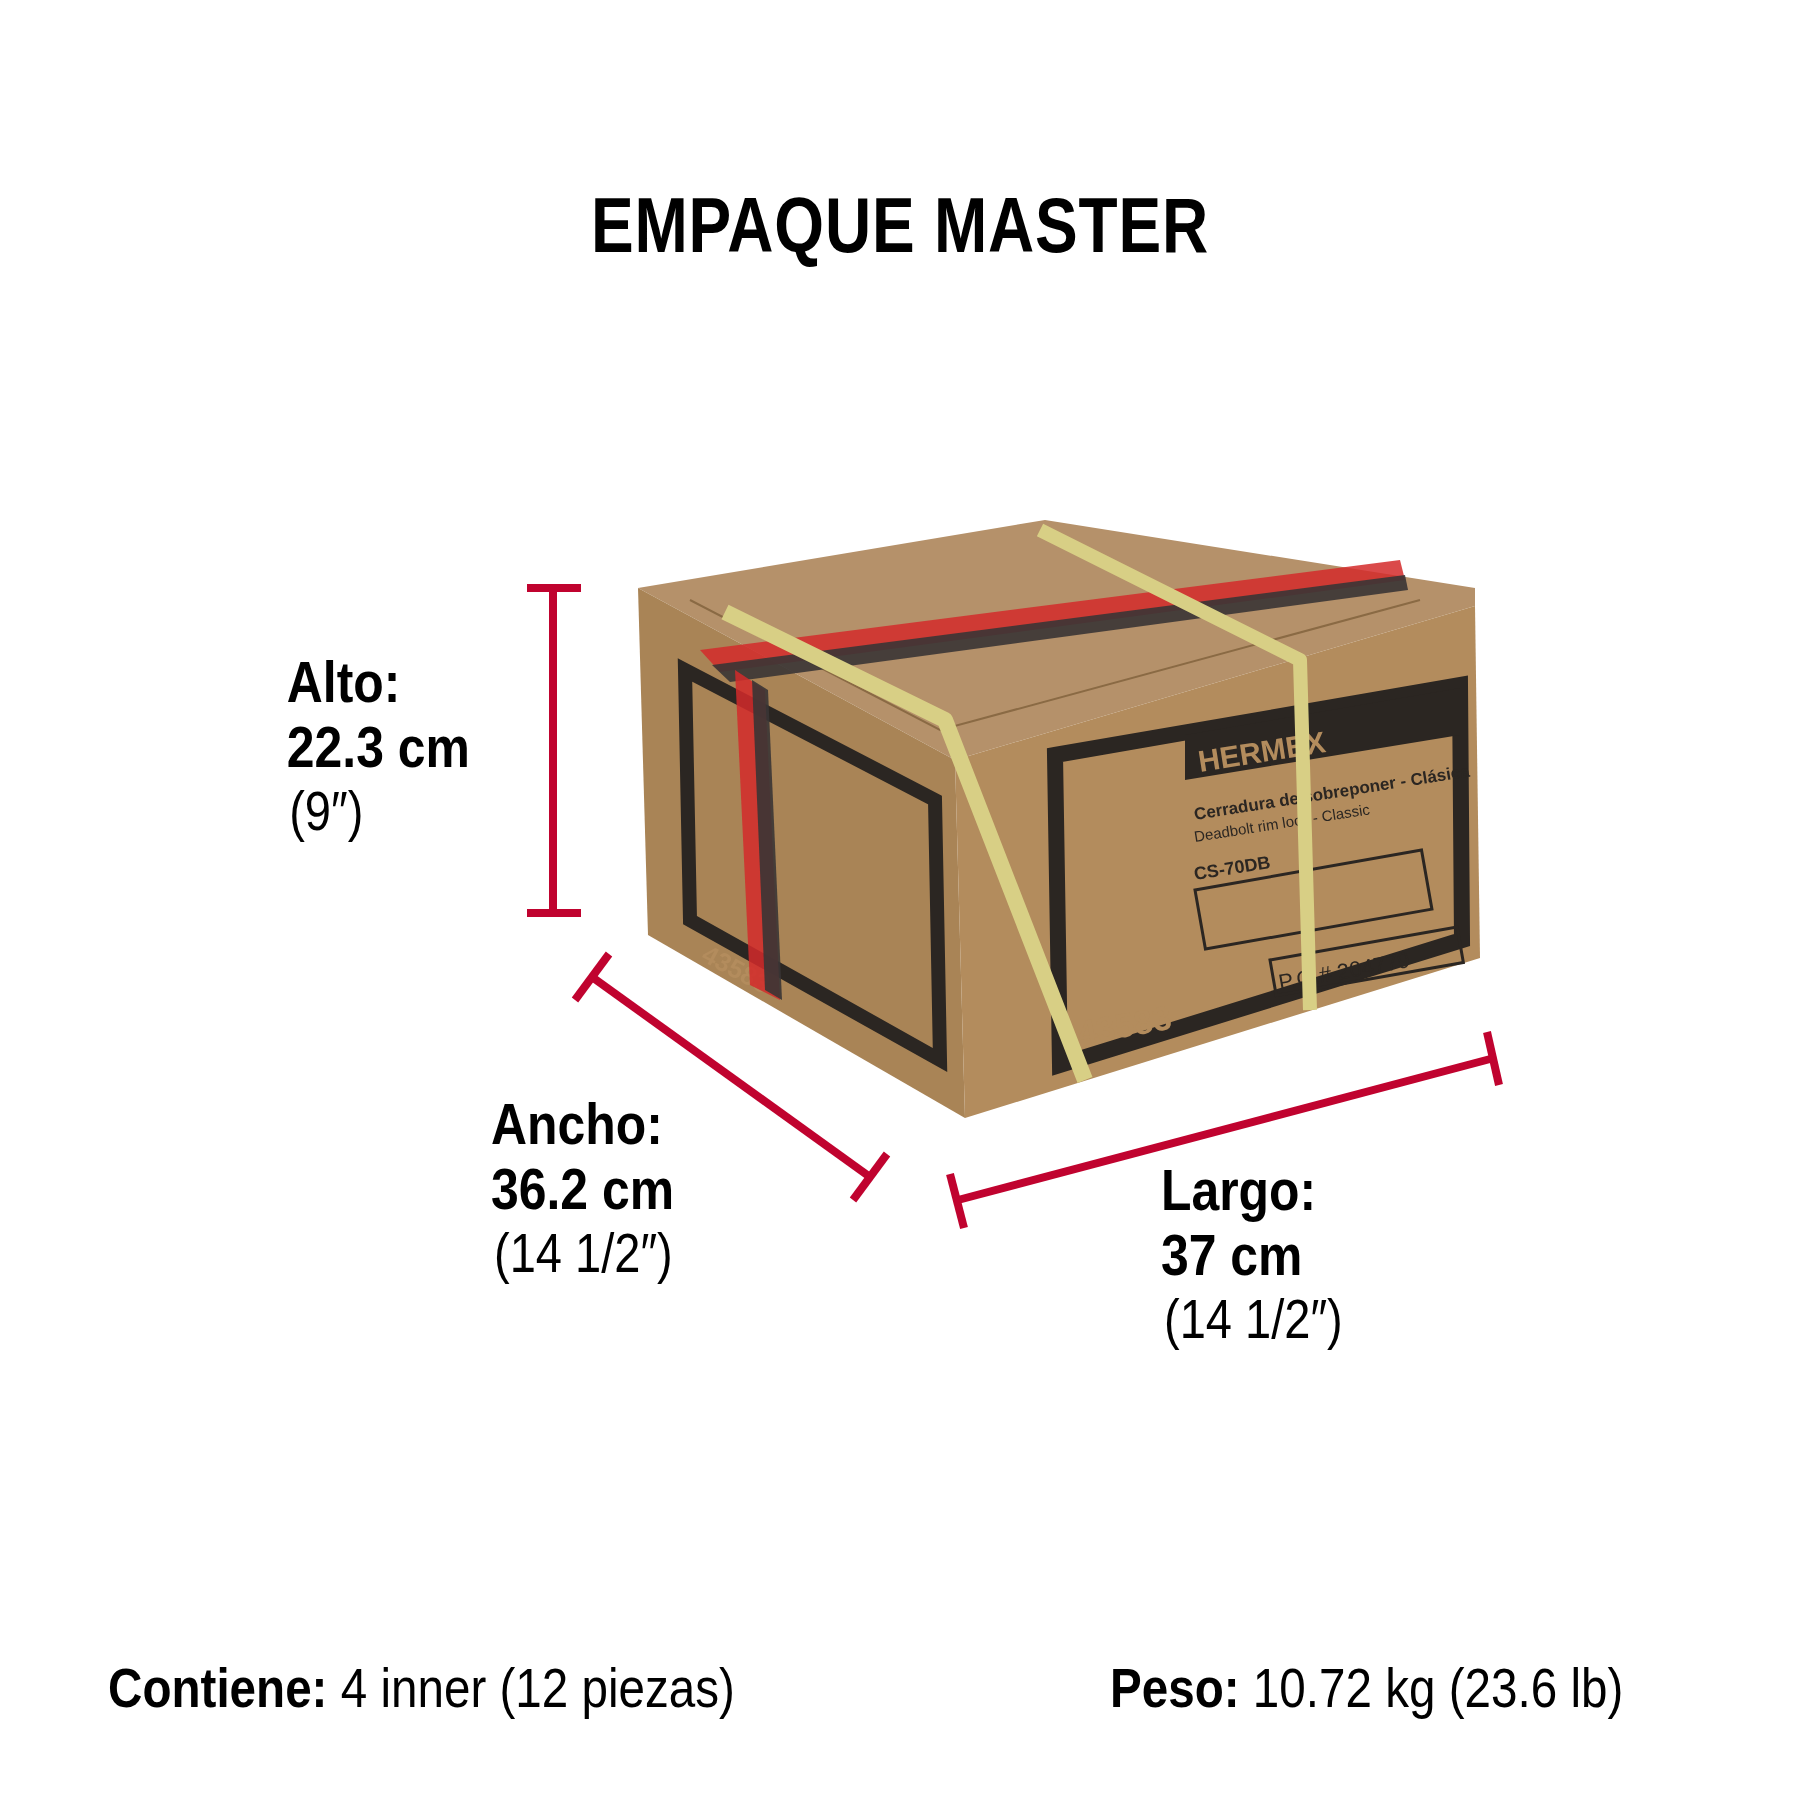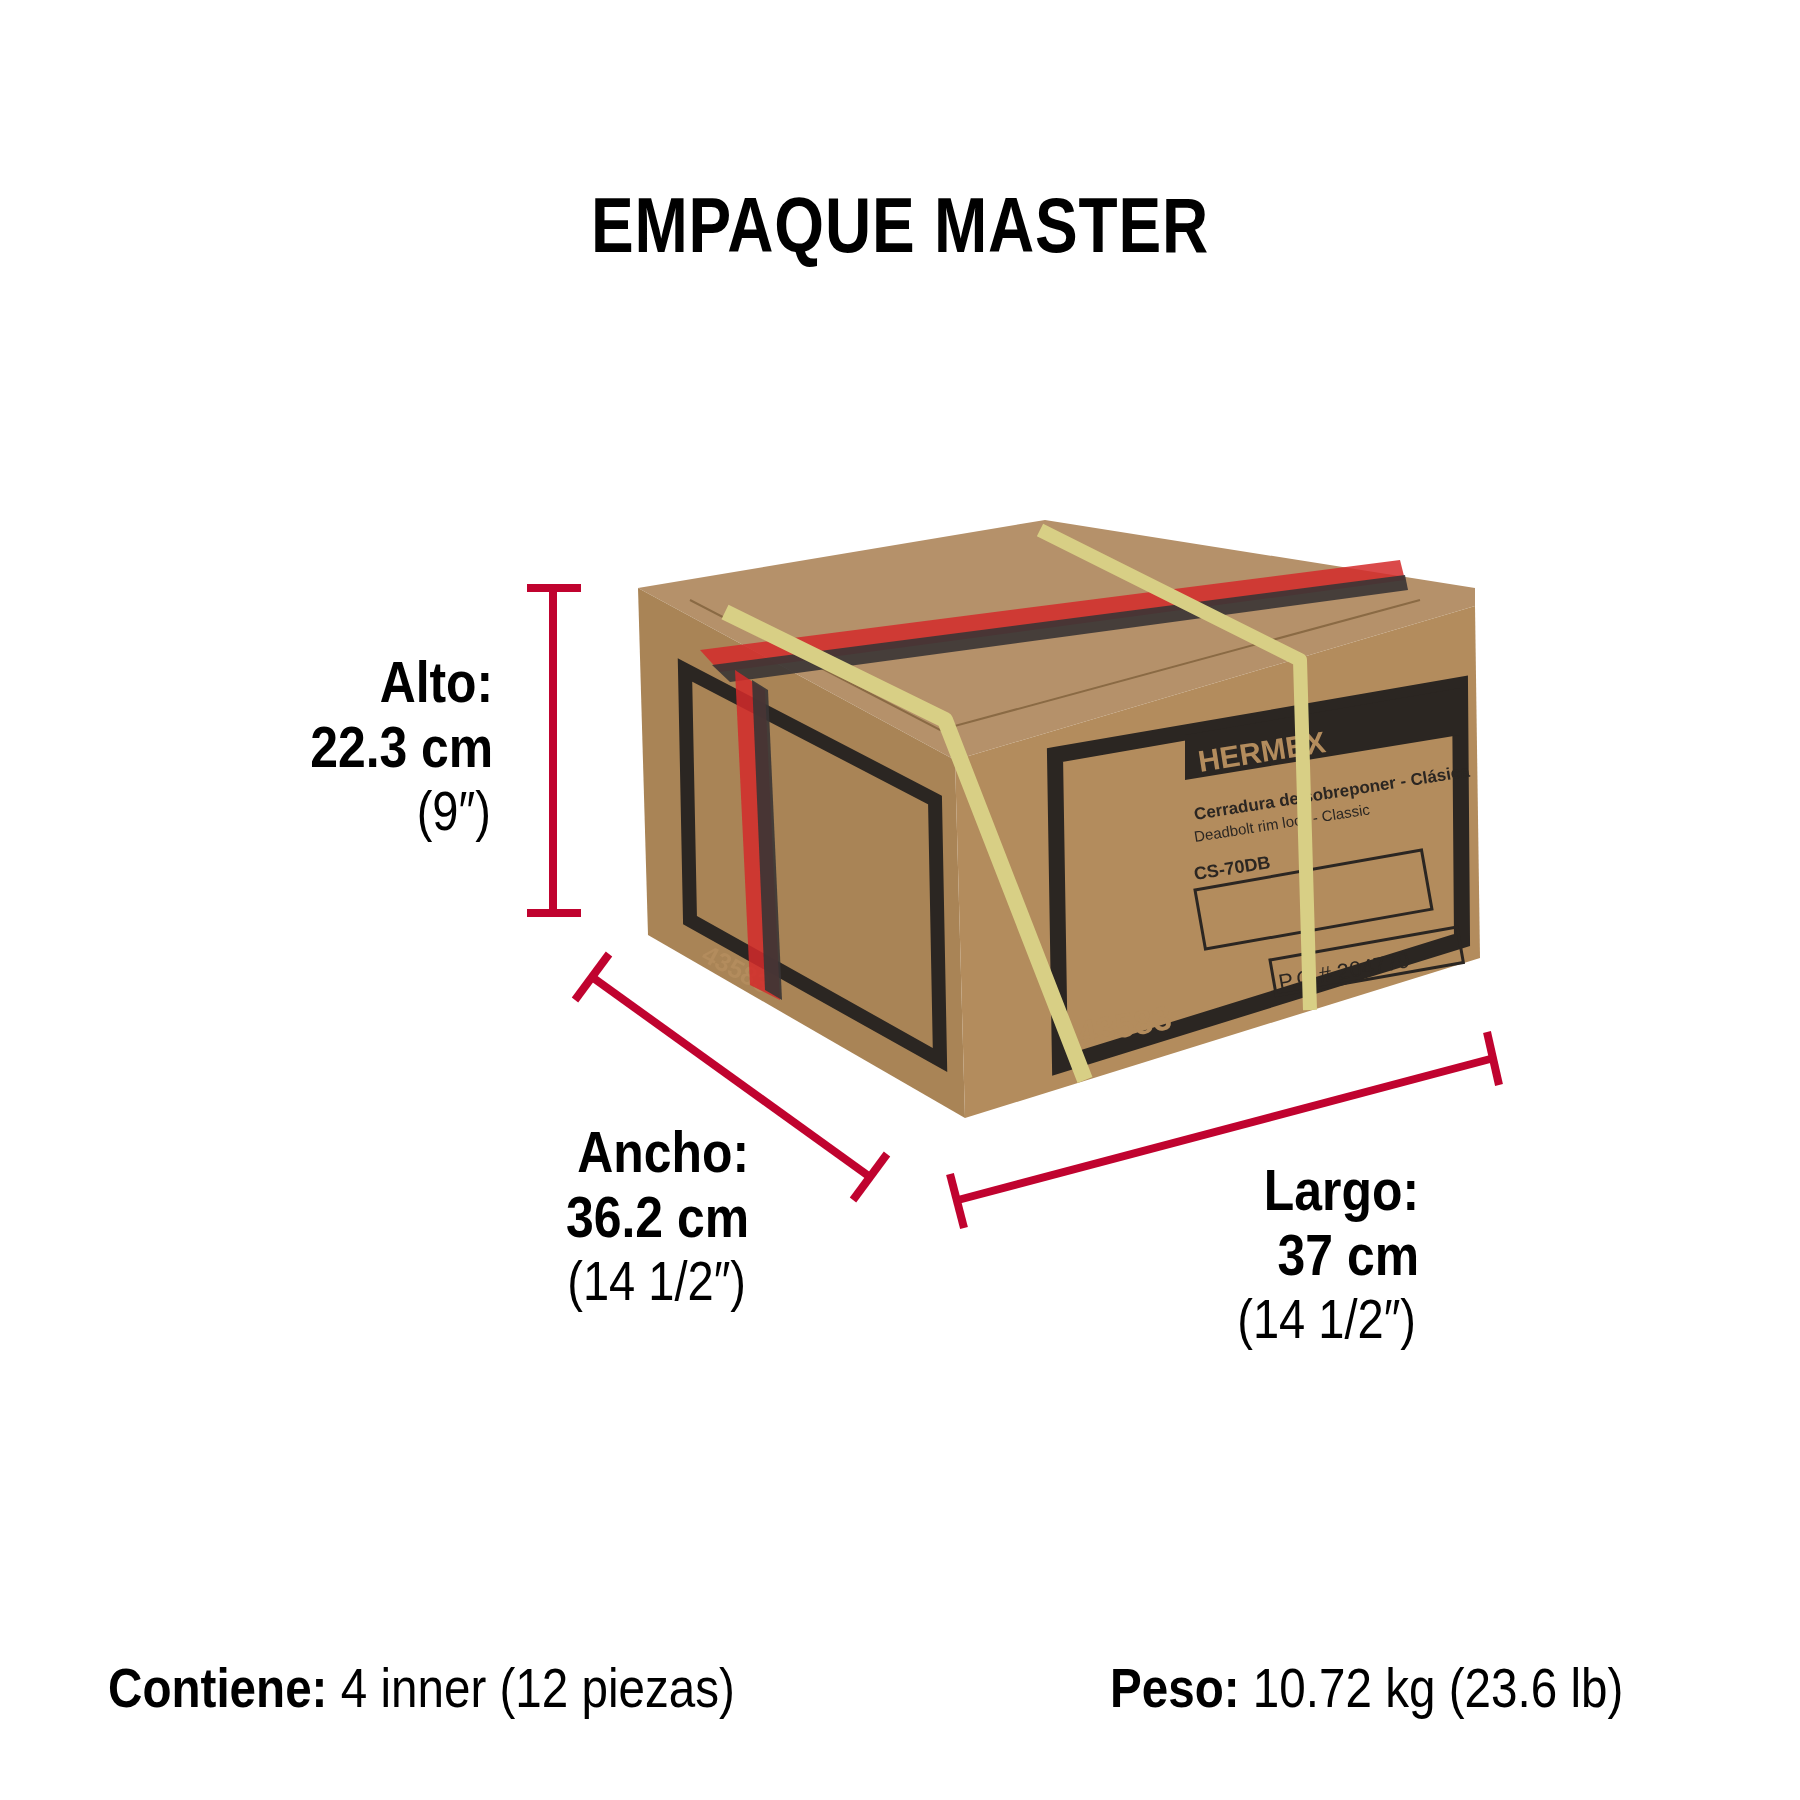--- a/index.html
+++ b/index.html
@@ -1,20 +1,20 @@
 <!DOCTYPE html>
 <html><head>
 <meta charset="utf-8">
 <style>
   html, body { margin:0; padding:0; background:#ffffff; }
   body { width:1800px; height:1800px; position:relative; overflow:hidden;
          font-family:"Liberation Sans", "DejaVu Sans", sans-serif; color:#000; }
   .title { position:absolute; left:0; top:180px; width:1800px; text-align:center;
            font-size:78px; font-weight:bold; letter-spacing:1px; transform:scaleX(0.82); }
-  .dim { position:absolute; text-align:right; font-weight:bold; line-height:1.12; }
+  .dim { position:absolute; text-align:left; font-weight:bold; line-height:1.12; }
   .dim .lbl, .dim .val { font-size:58px; display:block; transform:scaleX(0.86); }
   .dim .imp { font-size:56px; font-weight:normal; display:block; transform:scaleX(0.84); }
   .bottom { position:absolute; top:1655px; font-size:56px; transform-origin:left center; transform:scaleX(0.85); white-space:nowrap; }
   .bottom b { font-weight:bold; }
   svg { position:absolute; left:0; top:0; }
 </style>
 </head>
 <body>
 
 <div class="title">EMPAQUE MASTER</div>
@@ -69,21 +69,21 @@
     <line x1="1487" y1="1032" x2="1499" y2="1085"></line>
   </g>
 </svg>
 
 <div class="dim" style="left:270px; top:650px; width:240px;">
   <span class="lbl">Alto:</span>
   <span class="val">22.3 cm</span>
   <span class="imp">(9″)</span>
 </div>
 
-<div class="dim" style="left:470px; top:1120px; width:300px;">
+<div class="dim" style="left:470px; top:1092px; width:300px;">
   <span class="lbl">Ancho:</span>
   <span class="val">36.2 cm</span>
   <span class="imp">(14 1/2″)</span>
 </div>
 
 <div class="dim" style="left:1140px; top:1158px; width:300px;">
   <span class="lbl">Largo:</span>
   <span class="val">37 cm</span>
   <span class="imp">(14 1/2″)</span>
 </div>

